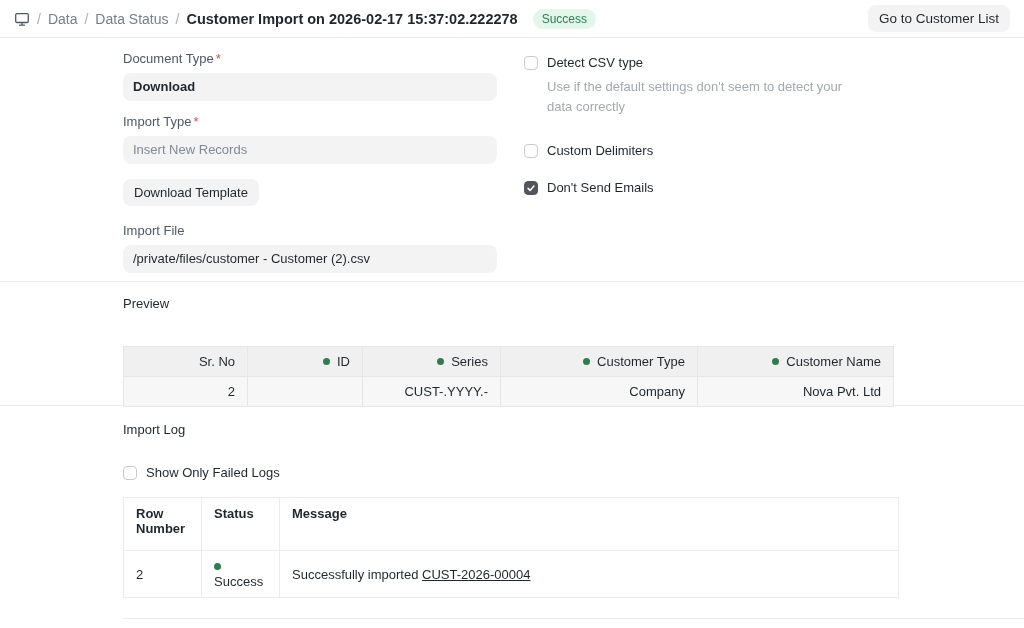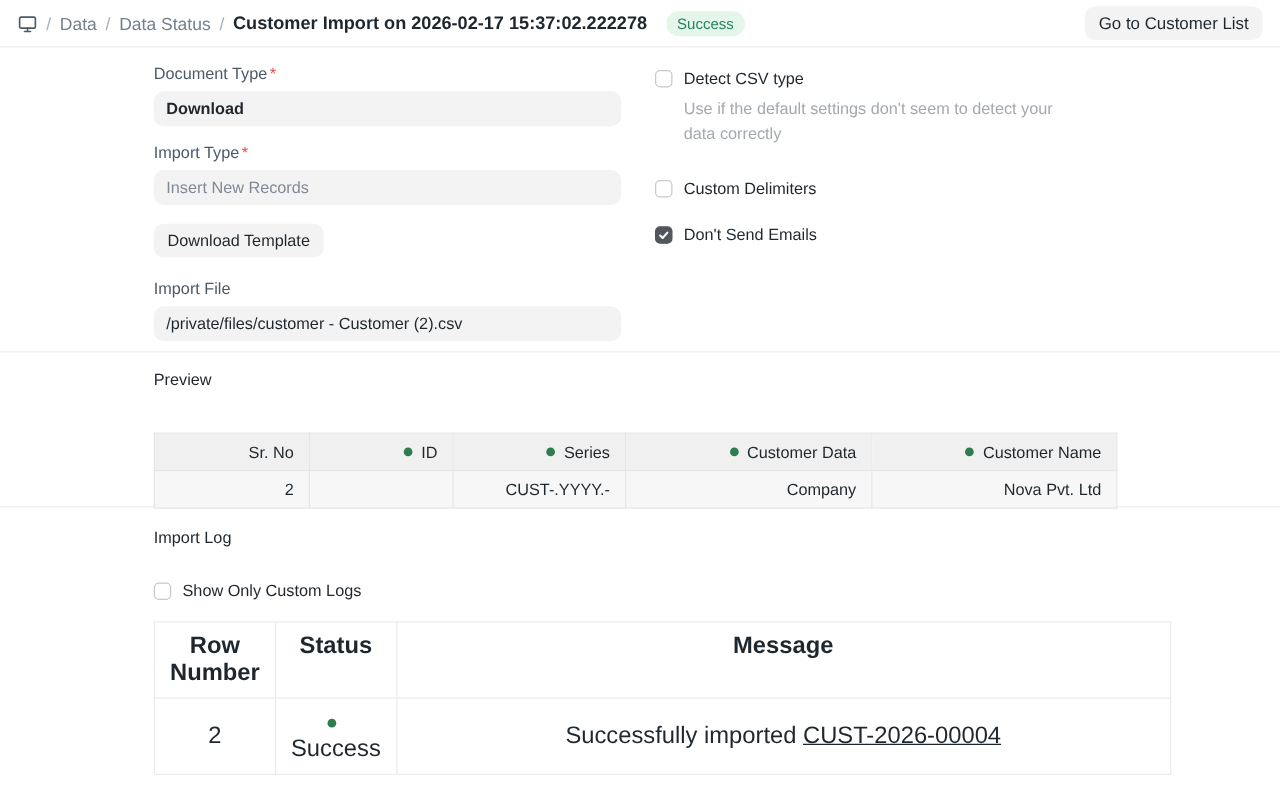--- a/index.html
+++ b/index.html
@@ -57,22 +57,22 @@
   table.preview th { background:#f0f0f0; color:#1f272e; }
   table.preview td { background:#f7f7f7; }
   .dot { display:inline-block; width:7px; height:7px; border-radius:50%; background:#2e7d4f;
     margin-right:7px; position:relative; top:-1px; }
 
   
   .log-section { padding:16px 0 0 123px; }
   .log-heading { margin-bottom:28px; }
   .log-cb { margin-bottom:17px; }
   table.log { border-collapse:collapse; table-layout:fixed; background:#fff; }
-  table.log th, table.log td { border:1px solid #ececec; padding:8px 12px; text-align:center;
-    font-size:19px; vertical-align:top; }
+  table.log th, table.log td { border:1px solid #ececec; padding:8px 12px; text-align:left;
+    font-size:13px; vertical-align:top; }
   table.log th { font-weight:700; color:#1f272e; height:53px; }
   table.log td { height:34px; vertical-align:middle; }
   .log-link { color:#1f272e; text-decoration:underline; cursor:pointer; }
   .bottom-divider { border-bottom:1px solid #ededed; margin-top:20px; }
 </style>
 </head>
 <body>
 
 <div class="topbar">
   <div class="crumbs">
@@ -155,21 +155,21 @@
         <col style="width:115px">
         <col style="width:138px">
         <col style="width:197px">
         <col style="width:196px">
     </colgroup>
     <thead>
       <tr>
         <th><span>Sr. No</span></th>
         <th><span class="dot"></span><span>ID</span></th>
         <th><span class="dot"></span><span>Series</span></th>
-        <th><span class="dot"></span><span>Customer Data</span></th>
+        <th><span class="dot"></span><span>Customer Type</span></th>
         <th><span class="dot"></span><span>Customer Name</span></th>
       </tr>
     </thead>
     <tbody>
       <tr>
         <td>2</td>
         <td></td>
         <td>CUST-.YYYY.-</td>
         <td>Company</td>
         <td>Nova Pvt. Ltd</td>
@@ -178,21 +178,21 @@
   </table>
 </div>
 
 <div class="log-section">
   <div class="section-heading log-heading">Import Log</div>
 
   <div class="cb-row log-cb">
     <span class="cb">
       
     </span>
-    <span class="cb-label">Show Only Custom Logs</span>
+    <span class="cb-label">Show Only Failed Logs</span>
   </div>
 
   <table class="log">
     <colgroup>
       <col style="width:78px">
         <col style="width:78px">
         <col style="width:619px">
     </colgroup>
     <thead>
       <tr>

